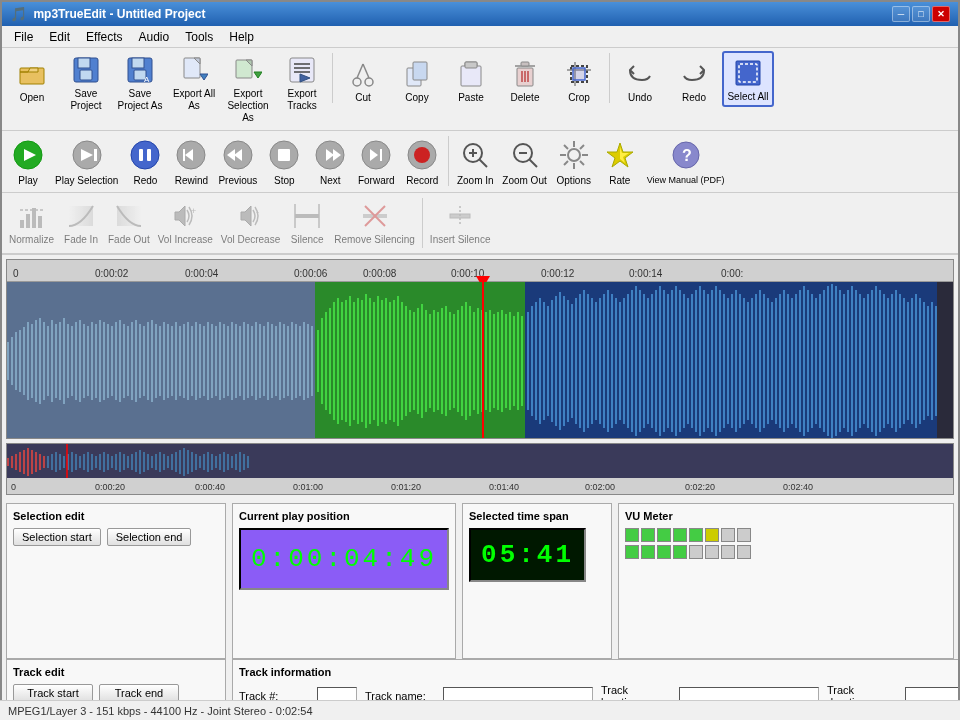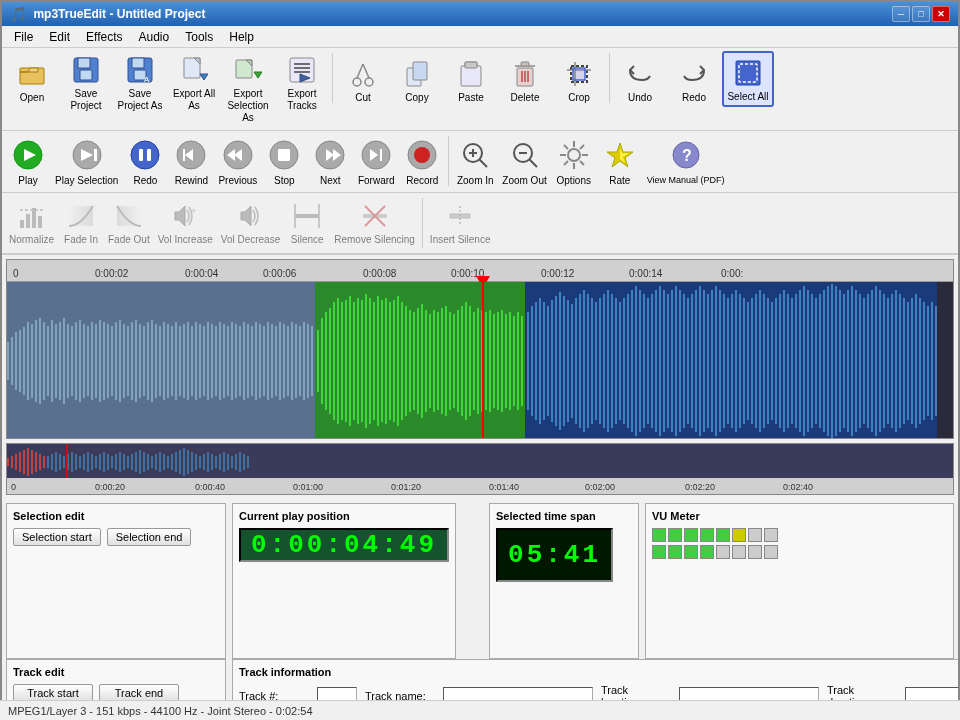--- a/index.html
+++ b/index.html
@@ -243,39 +243,38 @@
     }
     .btn-small.disabled { opacity: 0.5; cursor: default; }
 
     .panel-play-pos {
       border: 1px solid #aaa;
       padding: 6px;
       background: #f8f8f8;
       min-width: 170px;
     }
     .digital-display {
-      background: #14532d;
+      background: #8b5cf6;
       color: #00ff00;
       font-family: 'Courier New', monospace;
       font-size: 26px;
-      font-weight: bold;
-      padding: 0 10px;
+      font-weight: normal;
+      padding: 14px 10px;
       letter-spacing: 3px;
       border: 2px inset #333;
       display: inline-block;
       min-width: 140px;
       text-align: center;
     }
 
     .panel-selected-span {
       border: 1px solid #aaa;
       padding: 6px;
       background: #f8f8f8;
       min-width: 150px;
-      margin-left: 27px;
     }
     .digital-display-sm {
       background: #001800;
       color: #00ff00;
       font-family: 'Courier New', monospace;
       font-size: 26px;
       font-weight: bold;
       padding: 10px 10px;
       letter-spacing: 3px;
       border: 2px inset #333;
@@ -757,21 +756,21 @@
     <span class="ef-label">Insert Silence</span>
   </button>
 </div>
 
 <div class="waveform-container">
 
   <div class="timeline-ruler">
     <span style="position:absolute;left:6px;">0</span>
     <span style="position:absolute;left:88px;">0:00:02</span>
     <span style="position:absolute;left:178px;">0:00:04</span>
-    <span style="position:absolute;left:256px;margin-top:21px;">0:00:06</span>
+    <span style="position:absolute;left:287px;margin-top:21px;">0:00:06</span>
     <span style="position:absolute;left:356px;">0:00:08</span>
     <span style="position:absolute;left:444px;">0:00:10</span>
     <span style="position:absolute;left:534px;">0:00:12</span>
     <span style="position:absolute;left:622px;">0:00:14</span>
     <span style="position:absolute;left:714px;">0:00:</span>
   </div>
 
   <div class="playhead-arrow" style="left:475px;"></div>
 
   <svg class="waveform-svg" width="930" height="158">

